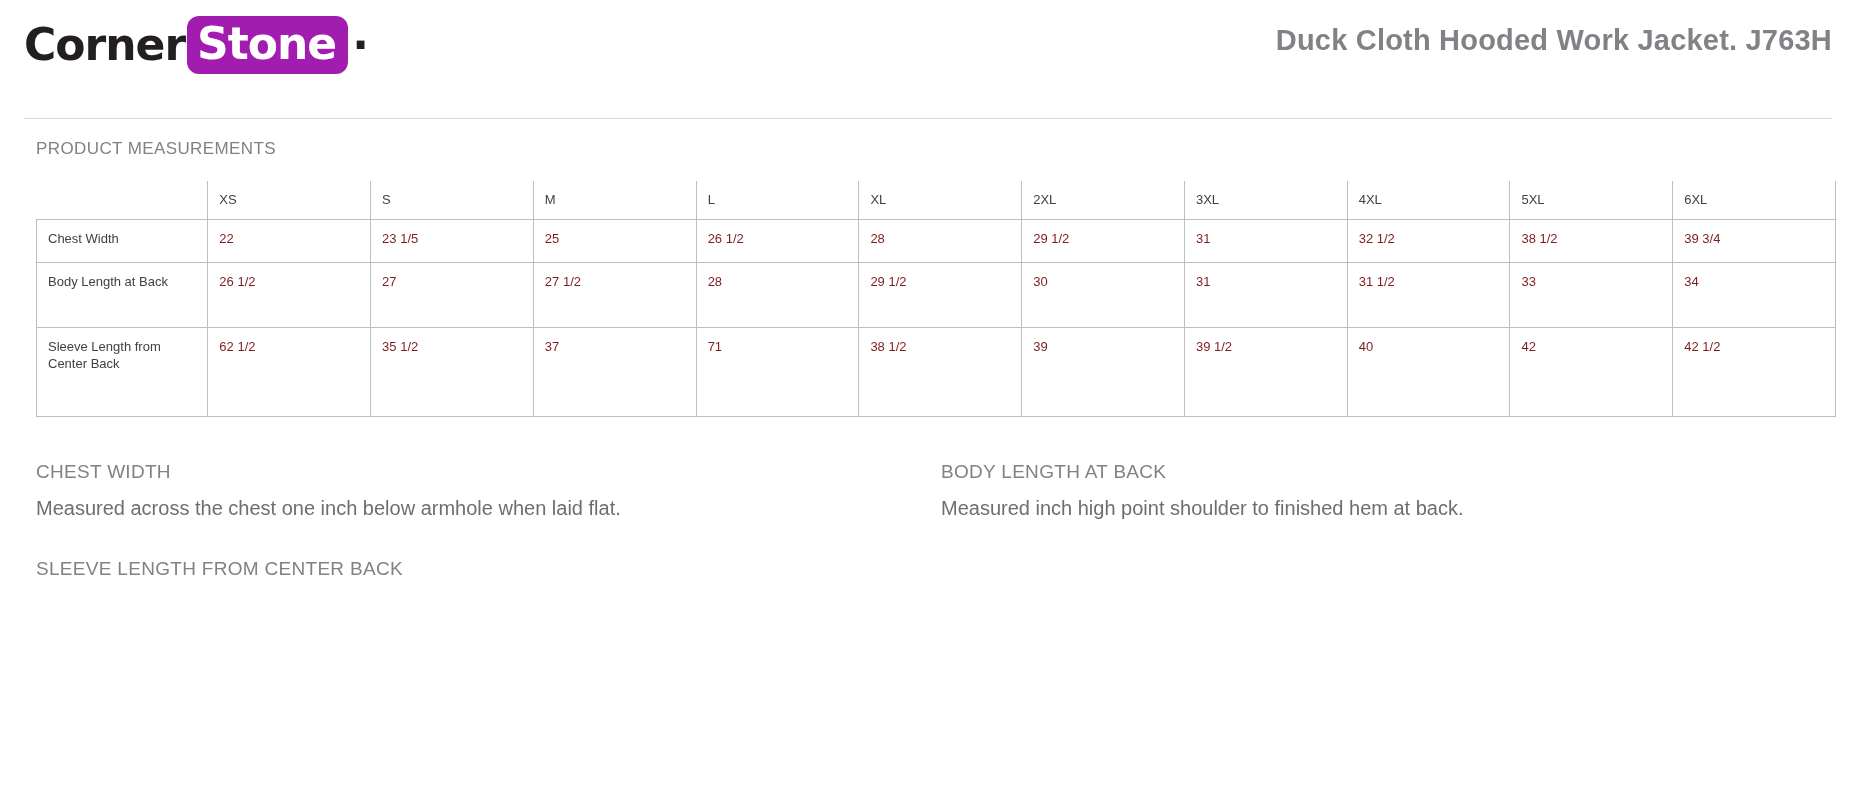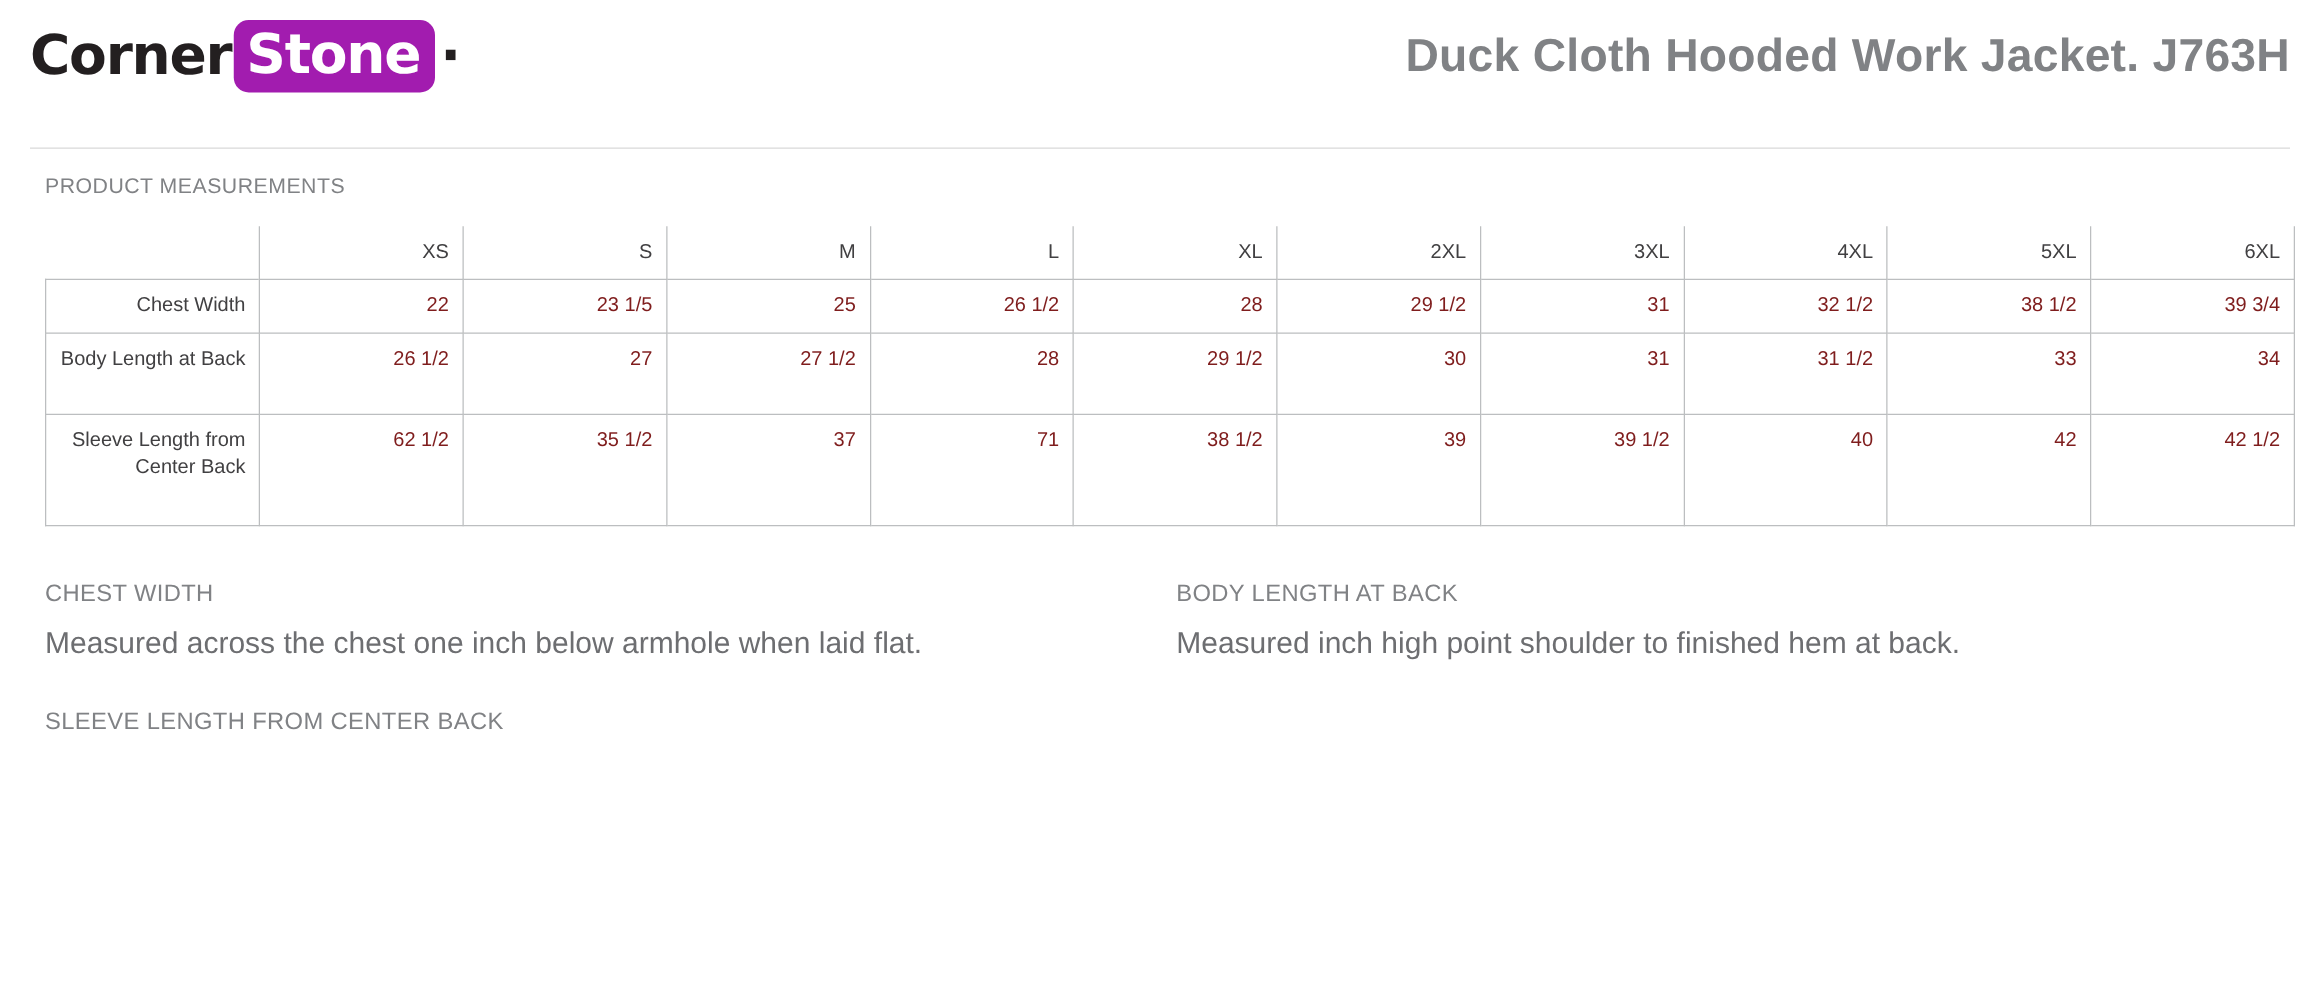--- a/index.html
+++ b/index.html
@@ -59,21 +59,21 @@
     display: inline-block;
   }
   .logo-dot {
     color: #231f20;
     font-size: 44px;
     font-weight: bold;
     margin-left: 4px;
     line-height: 1;
   }
   .product-title {
-    font-size: 37px;
+    font-size: 29px;
     font-weight: bold;
     color: #808285;
     letter-spacing: 0.2px;
     padding-top: 14px;
     text-align: right;
     font-family: "Liberation Sans", sans-serif;
   }
 
   .rule {
     border: 0;
@@ -91,25 +91,25 @@
 
   
   table.measure {
     border-collapse: collapse;
     margin: 22px 0 0 12px;
     width: 1800px;
     table-layout: fixed;
   }
   table.measure td, table.measure th {
     border: 1px solid #bcbec0;
-    font-size: 16px;
+    font-size: 13px;
     font-weight: normal;
     color: #414042;
     padding: 10px 11px;
-    text-align: right;
+    text-align: left;
     vertical-align: top;
     line-height: 1.35;
   }
   table.measure thead th {
     border-top: none;
     color: #414042;
     font-weight: normal;
   }
   table.measure thead th.corner {
     border-left: none;
@@ -143,21 +143,21 @@
     box-sizing: border-box;
     padding-right: 40px;
   }
   .def-title {
     font-size: 19px;
     color: #808285;
     letter-spacing: 0.3px;
     margin-bottom: 14px;
   }
   .def-text {
-    font-size: 24px;
+    font-size: 20px;
     color: #6d6e71;
   }
 </style>
 </head>
 <body>
 
 <div class="page">
 
   <div class="header">
     <div class="logo">

